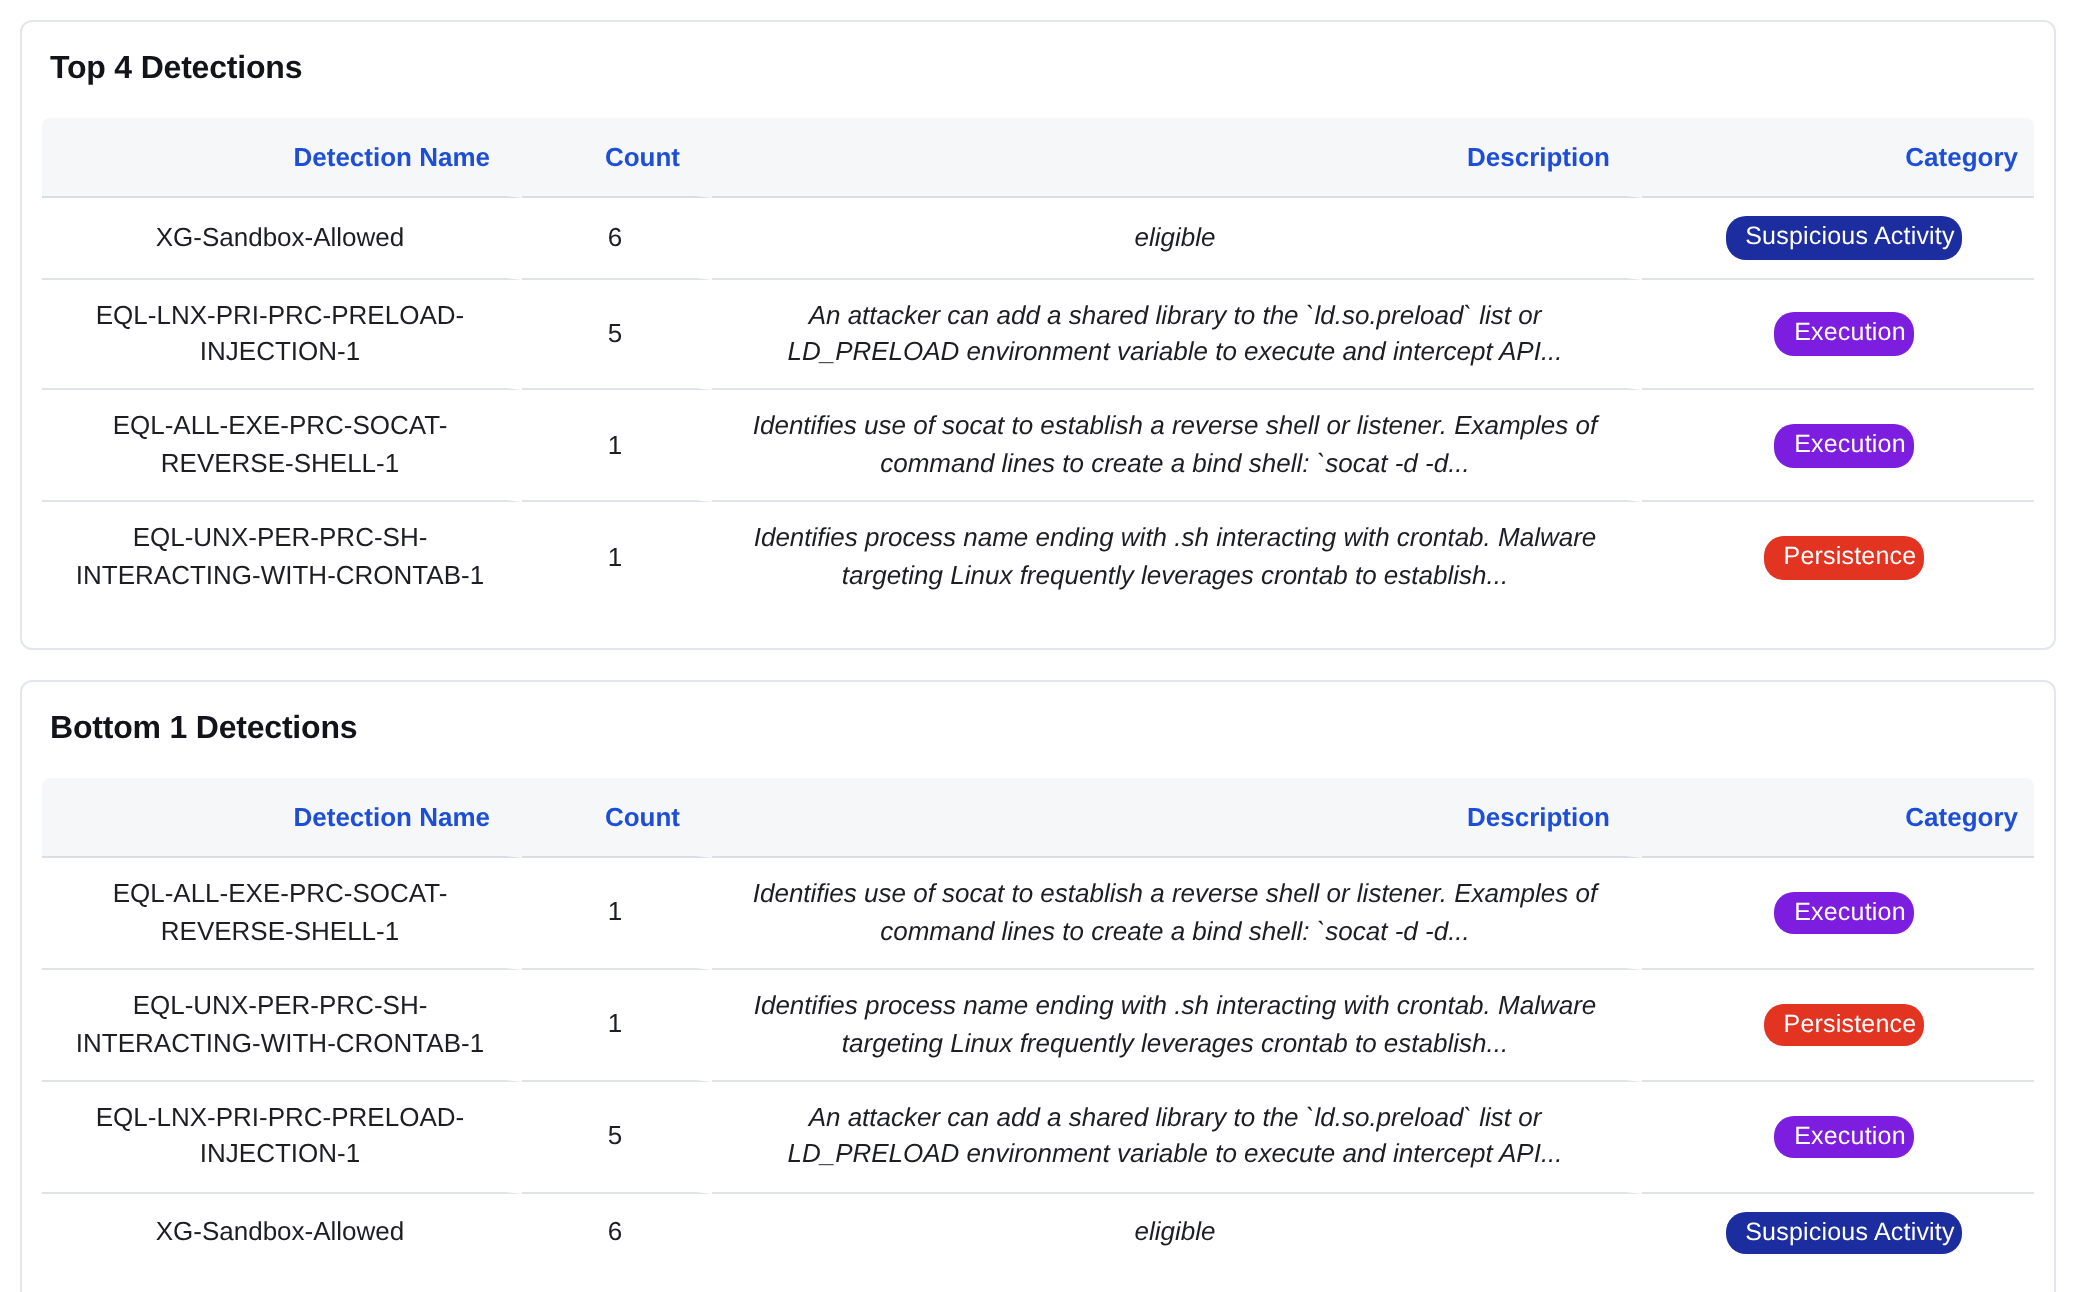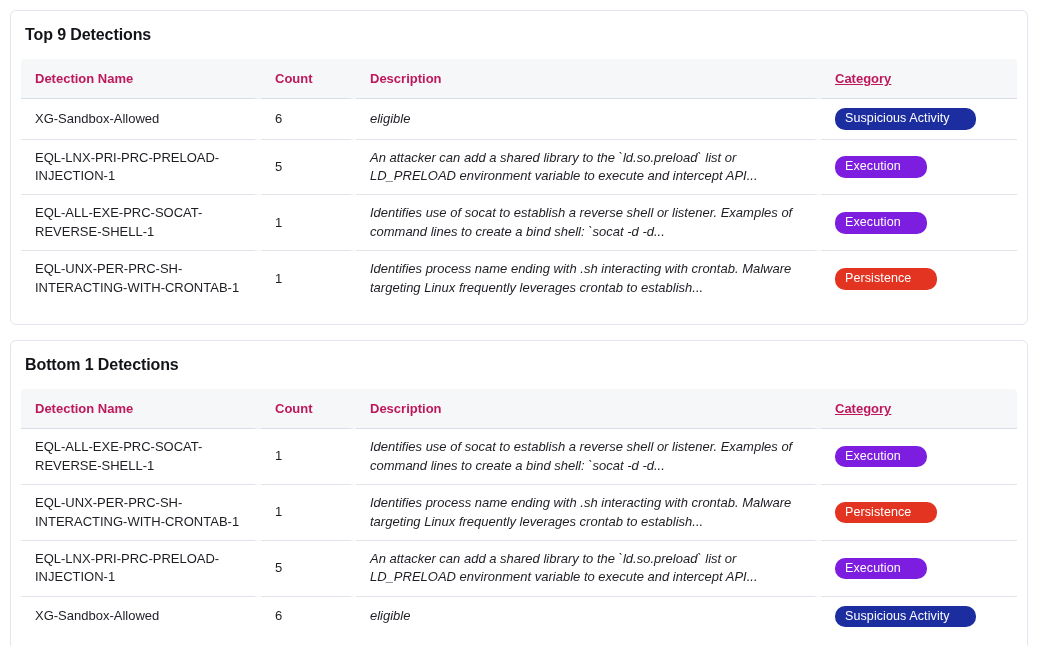--- a/index.html
+++ b/index.html
@@ -34,62 +34,63 @@
     width: 100%;
     table-layout: fixed;
     border-collapse: separate;
     border-spacing: 0;
     font-size: 13px;
   }
   table.detections thead tr {
     background: #f6f7f9;
   }
   table.detections th {
-    color: #be185d;
+    color: #1d4ed8;
     font-weight: 700;
-    text-align: left;
+    text-align: right;
     padding: 12px 8px 12px 14px;
     border-bottom: 1px solid #d9dde5;
     vertical-align: middle;
   }
   table.detections th:first-child { border-top-left-radius: 4px; }
-  table.detections th:last-child  { border-top-right-radius: 4px; text-decoration: underline; }
+  table.detections th:last-child  { border-top-right-radius: 4px; }
   table.detections th:not(:last-child),
   table.detections td:not(:last-child) {
     border-right: 8px solid transparent;
   }
   table.detections td {
     padding: 9px 8px 9px 14px;
     border-bottom: 1px solid #e0e3ea;
     vertical-align: middle;
     color: #1d1e24;
     line-height: 1.42;
+    text-align: center;
   }
   table.detections tbody tr:last-child td { border-bottom: none; }
   td.cell-name { word-wrap: break-word; }
   td.cell-desc { color: #25262c; font-style: italic; }
   .badge {
     display: inline-block;
     color: #ffffff;
     font-size: 12.5px;
     font-weight: 500;
     line-height: 1;
-    padding: 4px 26px 5px 10px;
+    padding: 4px 4px 5px 10px;
     border-radius: 10px;
     letter-spacing: 0.1px;
     white-space: nowrap;
   }
 </style>
 </head>
 <body>
 
 <div class="page">
 
   <section class="card">
-    <h2 class="card-title">Top 9 Detections</h2>
+    <h2 class="card-title">Top 4 Detections</h2>
     <table class="detections">
       <colgroup>
         <col style="width:240px">
           <col style="width:95px">
           <col style="width:465px">
           <col>
       </colgroup>
       <thead>
           <tr>
             <th>Detection Name</th>

